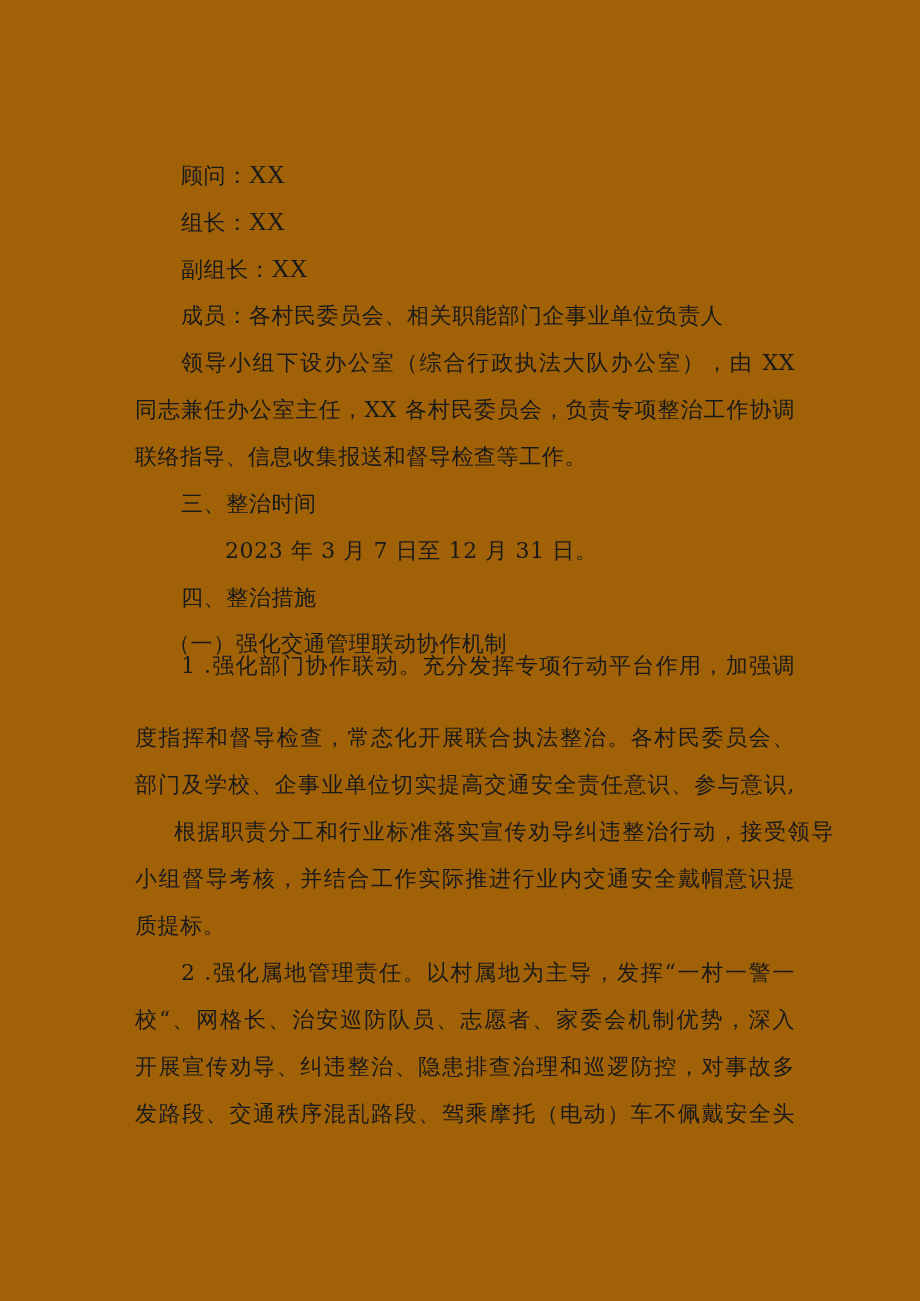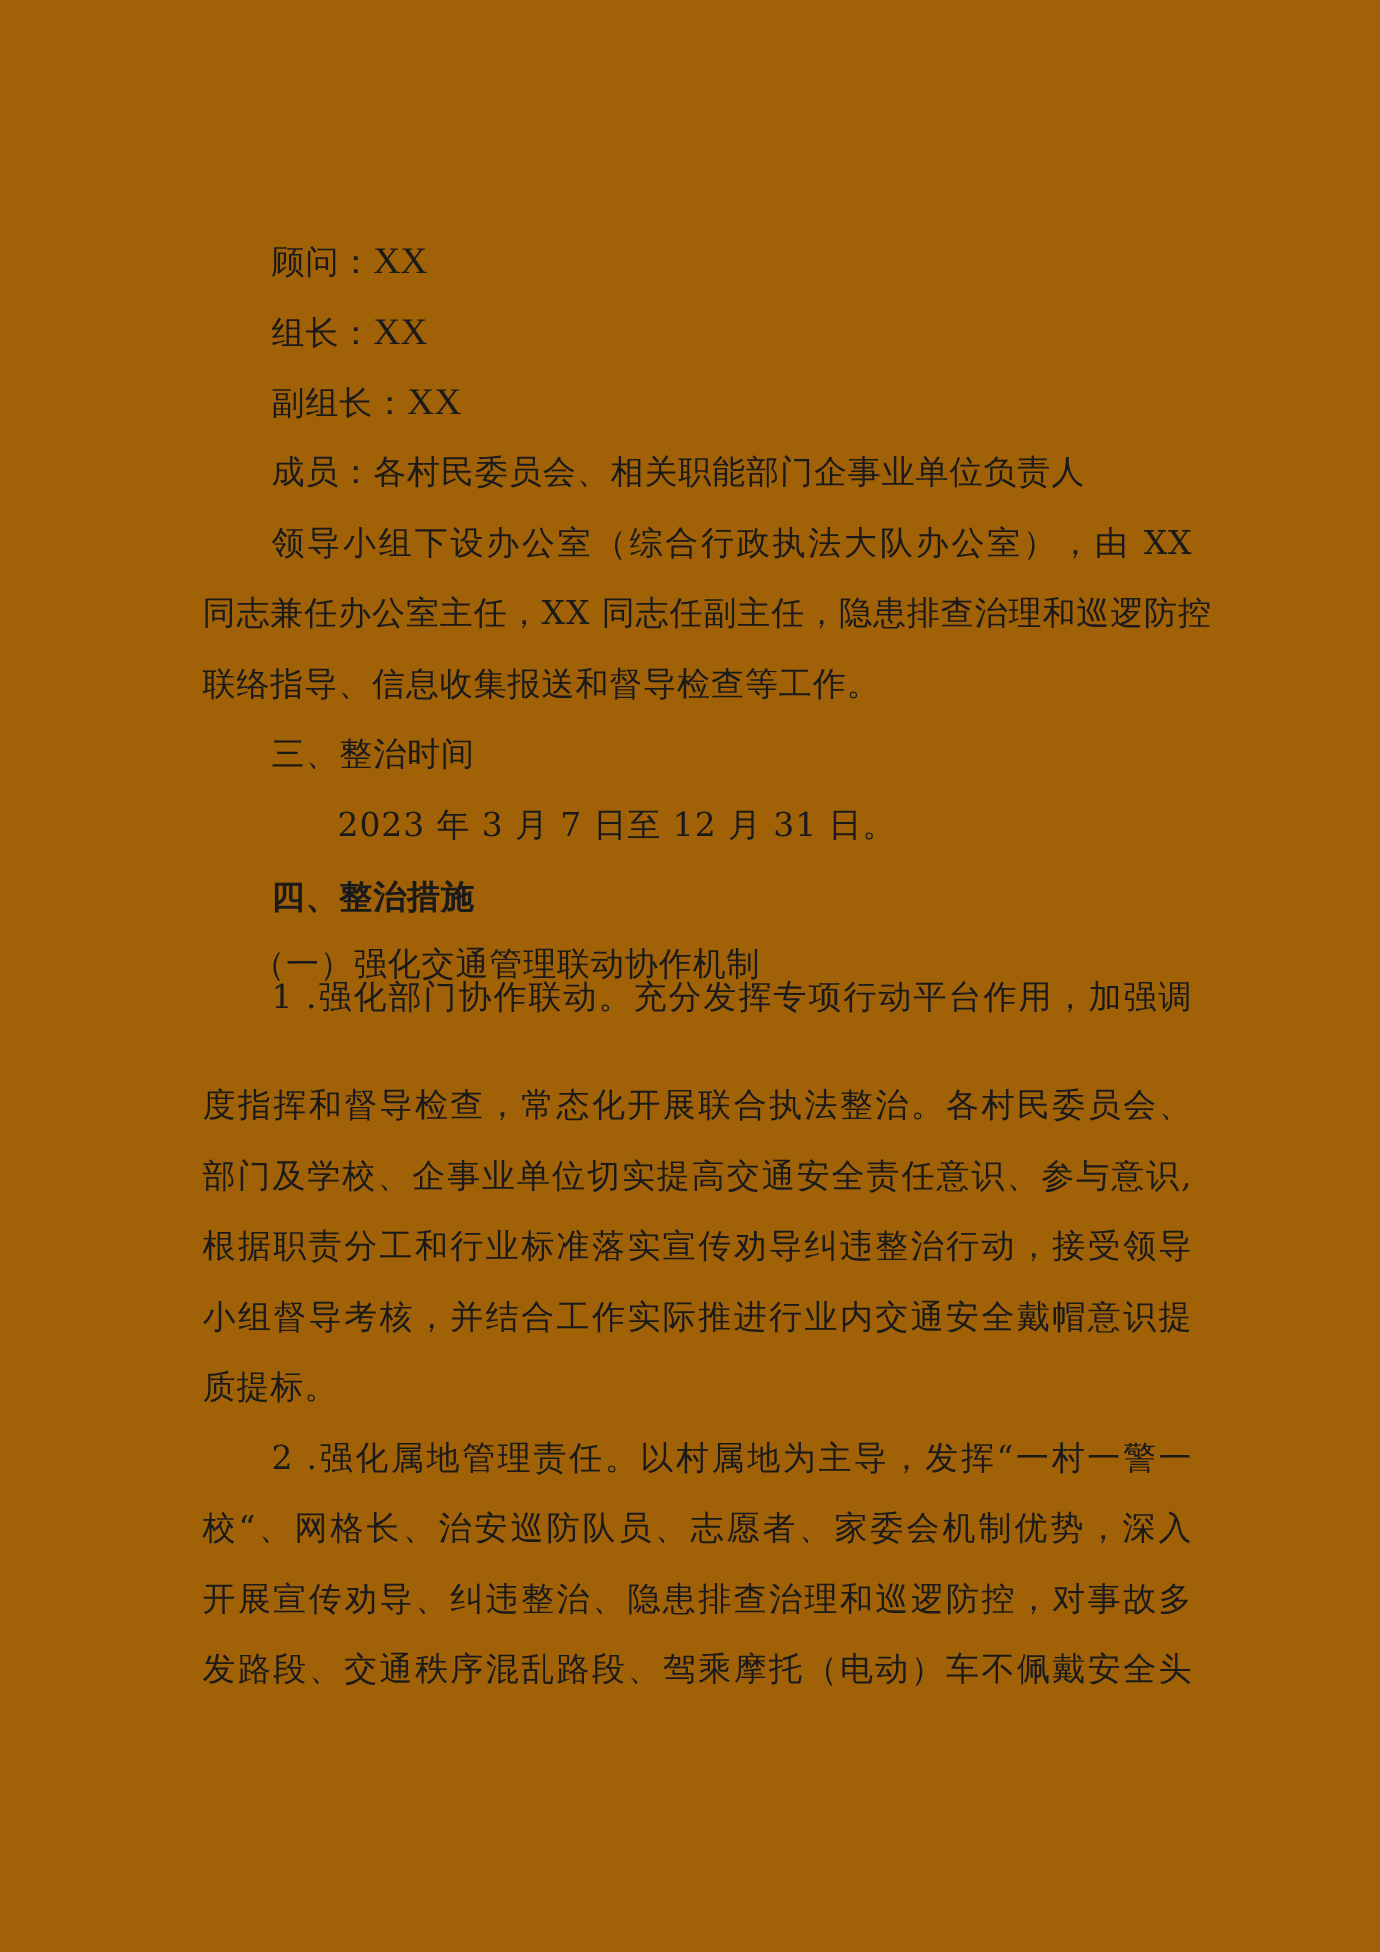--- a/index.html
+++ b/index.html
@@ -56,33 +56,33 @@
     <span>组长：</span><span class="latin">XX</span>
   </div>
   <div class="line indent" style="top:254px;">
     <span>副组长：</span><span class="latin">XX</span>
   </div>
   <div class="line indent justify" style="top:348px; width:614px;">领导小组下设办公室（综合行政执法大队办公室），由 XX</div>
 
   <div class="line indent" style="top:301px;">
     <span>成员：</span><span>各村民委员会、相关职能部门企事业单位负责人</span>
   </div>
-  <div class="line justify" style="top:395px;">同志兼任办公室主任，XX 同志任副主任，隐患排查治理和巡逻防控</div>
+  <div class="line justify" style="top:395px;">同志兼任办公室主任，XX 各村民委员会，负责专项整治工作协调</div>
   <div class="line" style="top:442px;">联络指导、信息收集报送和督导检查等工作。</div>
 
   <div class="line indent" style="top:489px;">三、整治时间</div>
   <div class="line indent" style="top:536px;margin-left:44px;">2023 年 3 月 7 日至 12 月 31 日。</div>
 
-  <div class="line indent" style="top:583px;font-weight:bold;">四、整治措施</div>
+  <div class="line indent" style="top:583px;">四、整治措施</div>
   <div class="line indent-sub" style="top:629px;">（一）强化交通管理联动协作机制</div>
 
   <div class="line indent justify" style="top:651px; width:614px;">1 .强化部门协作联动。充分发挥专项行动平台作用，加强调</div>
   <div class="line justify" style="top:723px;">度指挥和督导检查，常态化开展联合执法整治。各村民委员会、</div>
   <div class="line justify" style="top:770px;">部门及学校、企事业单位切实提高交通安全责任意识、参与意识,</div>
-  <div class="line justify" style="top:817px;">根据职责分工和行业标准落实宣传劝导纠违整治行动，接受领导</div>
+  <div class="line justify" style="top:817px;margin-left:39px;">根据职责分工和行业标准落实宣传劝导纠违整治行动，接受领导</div>
   <div class="line justify" style="top:864px;">小组督导考核，并结合工作实际推进行业内交通安全戴帽意识提</div>
   <div class="line" style="top:911px;">质提标。</div>
 
   <div class="line indent justify" style="top:958px; width:614px;">2 .强化属地管理责任。以村属地为主导，发挥“一村一警一</div>
   <div class="line justify" style="top:1005px;">校“、网格长、治安巡防队员、志愿者、家委会机制优势，深入</div>
   <div class="line justify" style="top:1052px;">开展宣传劝导、纠违整治、隐患排查治理和巡逻防控，对事故多</div>
   <div class="line justify" style="top:1099px;">发路段、交通秩序混乱路段、驾乘摩托（电动）车不佩戴安全头</div>
 
 </div>
 

